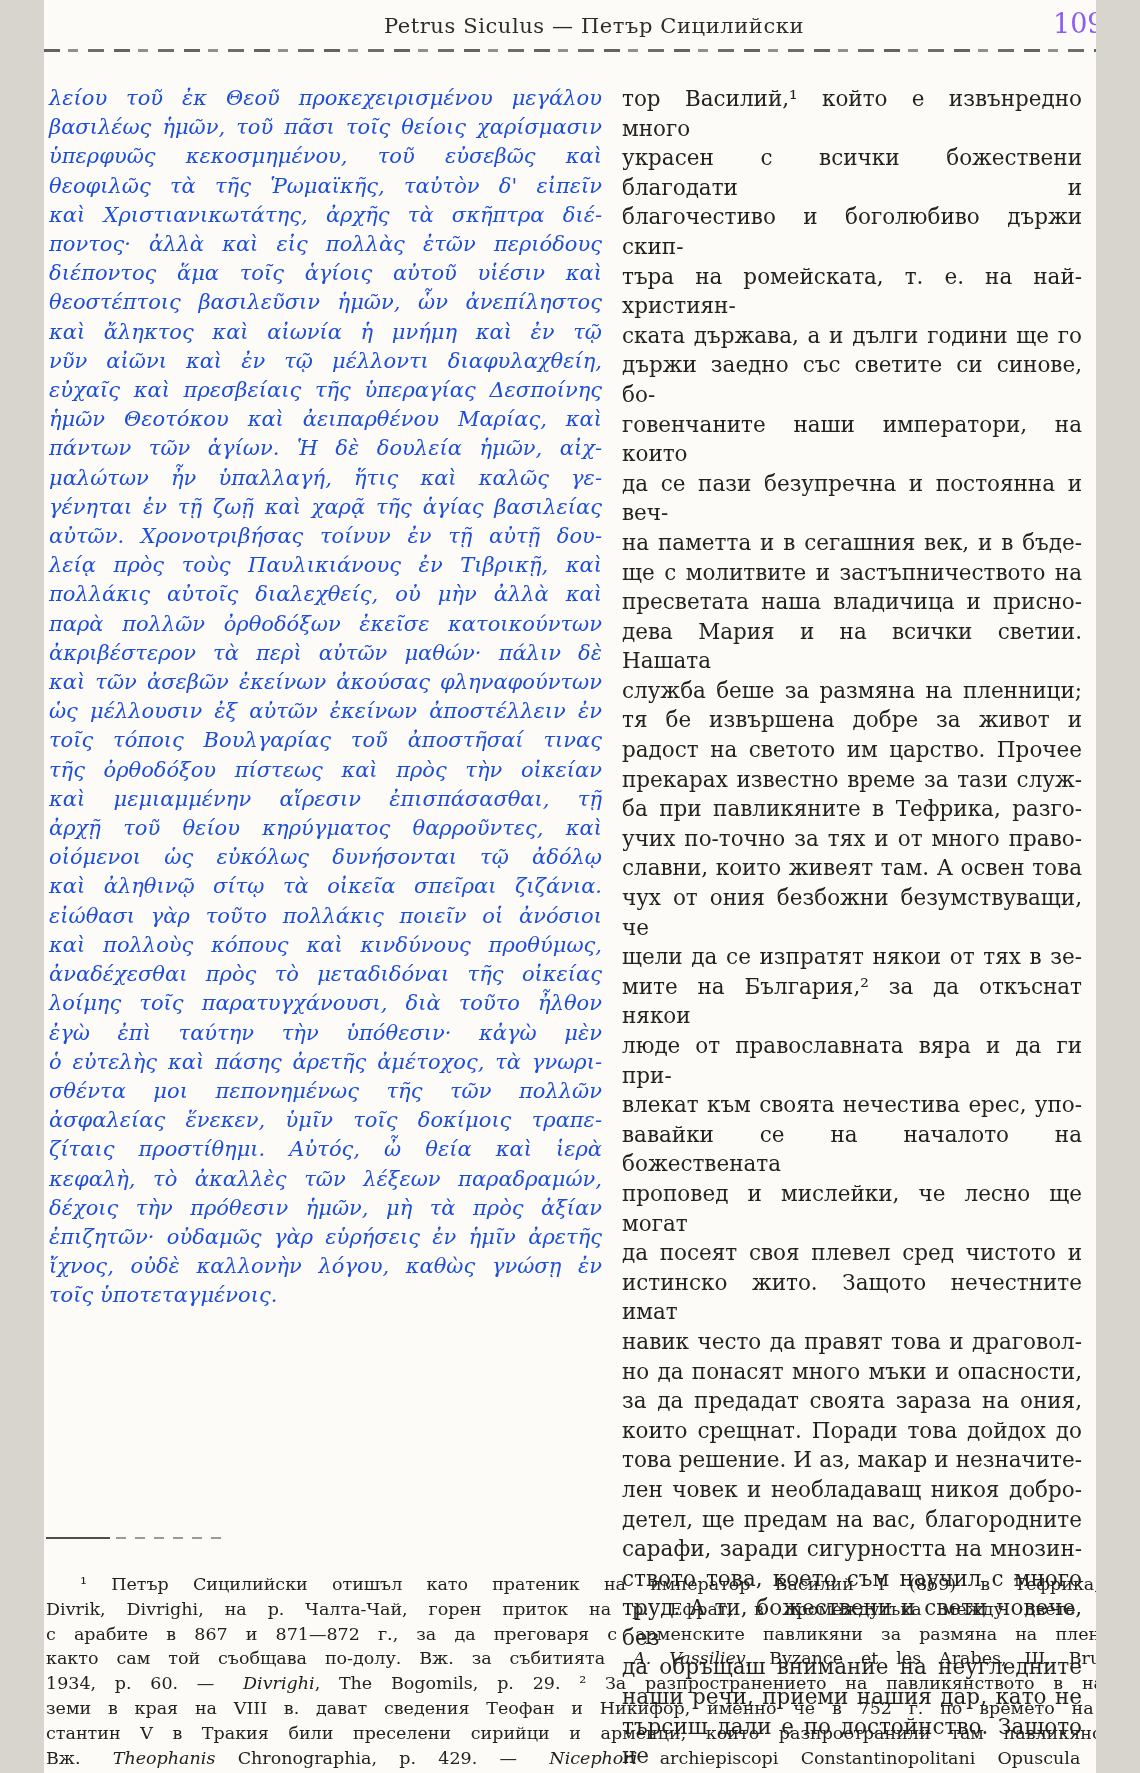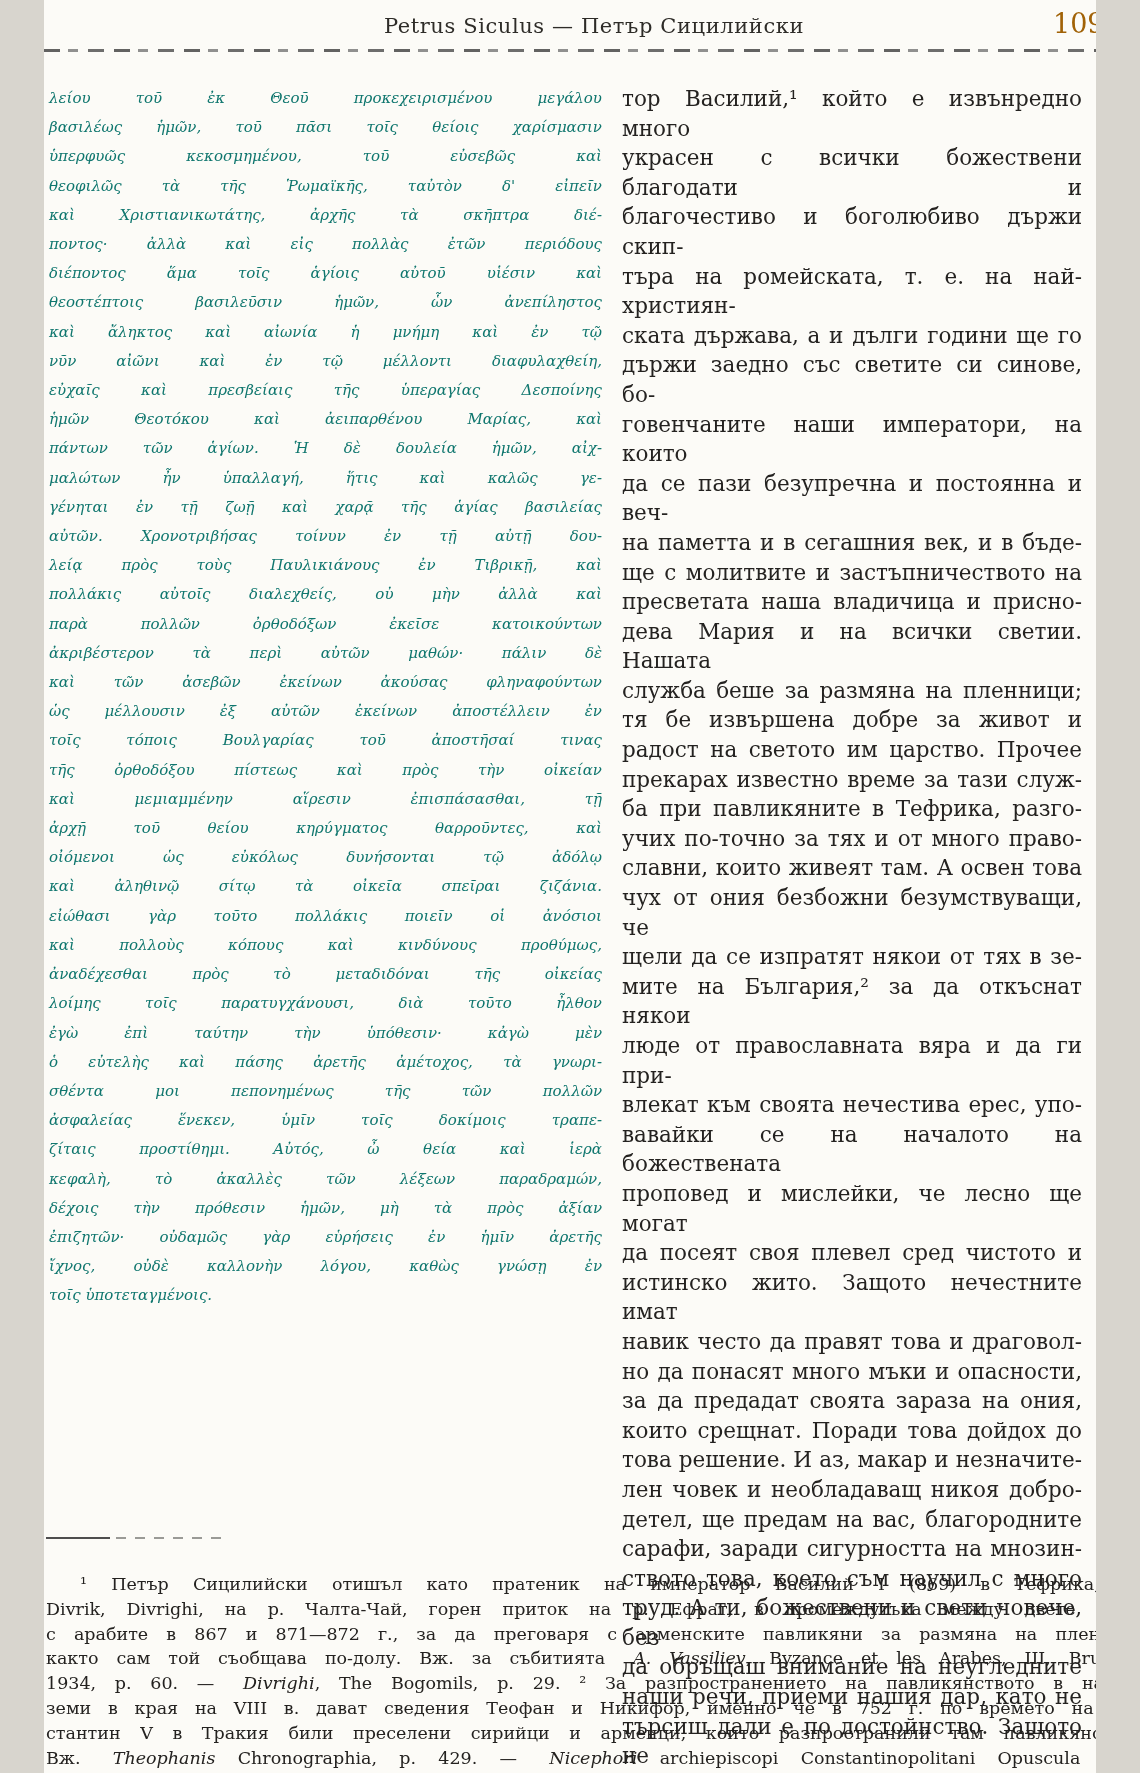--- a/index.html
+++ b/index.html
@@ -13,35 +13,35 @@
     color: #262420;
     overflow: hidden;
   }
   
   .running-head {
     position: absolute; top: 14px; left: 0; width: 1100px;
     text-align: center; font-size: 21px; letter-spacing: 0.6px; color: #2e2c28;
   }
   .page-number {
     position: absolute; top: 8px; left: 1009px;
-    font-size: 27px; color: #a16207;
+    font-size: 27px; color: #8b5cf6;
   }
   .header-rule {
     position: absolute; top: 49px; left: 0; width: 1140px; height: 3px; opacity: .8;
     background: repeating-linear-gradient(90deg,
       #3c3c3c 0 16px, transparent 16px 24px,
       #757575 24px 34px, transparent 34px 44px,
       #4a4a4a 44px 60px, transparent 60px 70px);
   }
   
   .col { position: absolute; top: 84px; }
   .col-left {
     left: 5px; width: 553px;
-    font-size: 15px; line-height: 29.2px;
-    font-style: italic; color: #0f766e;
+    font-size: 21px; line-height: 29.2px;
+    font-style: italic; color: #1d4ed8;
   }
   .col-right {
     left: 578px; width: 460px;
     font-size: 21.5px; line-height: 29.6px;
     color: #242220;
   }
   .line { text-align: justify; text-align-last: justify; }
   .col .line:last-child, .footnotes .line:last-child { text-align-last: left; }
   
   .footnote-rule {

